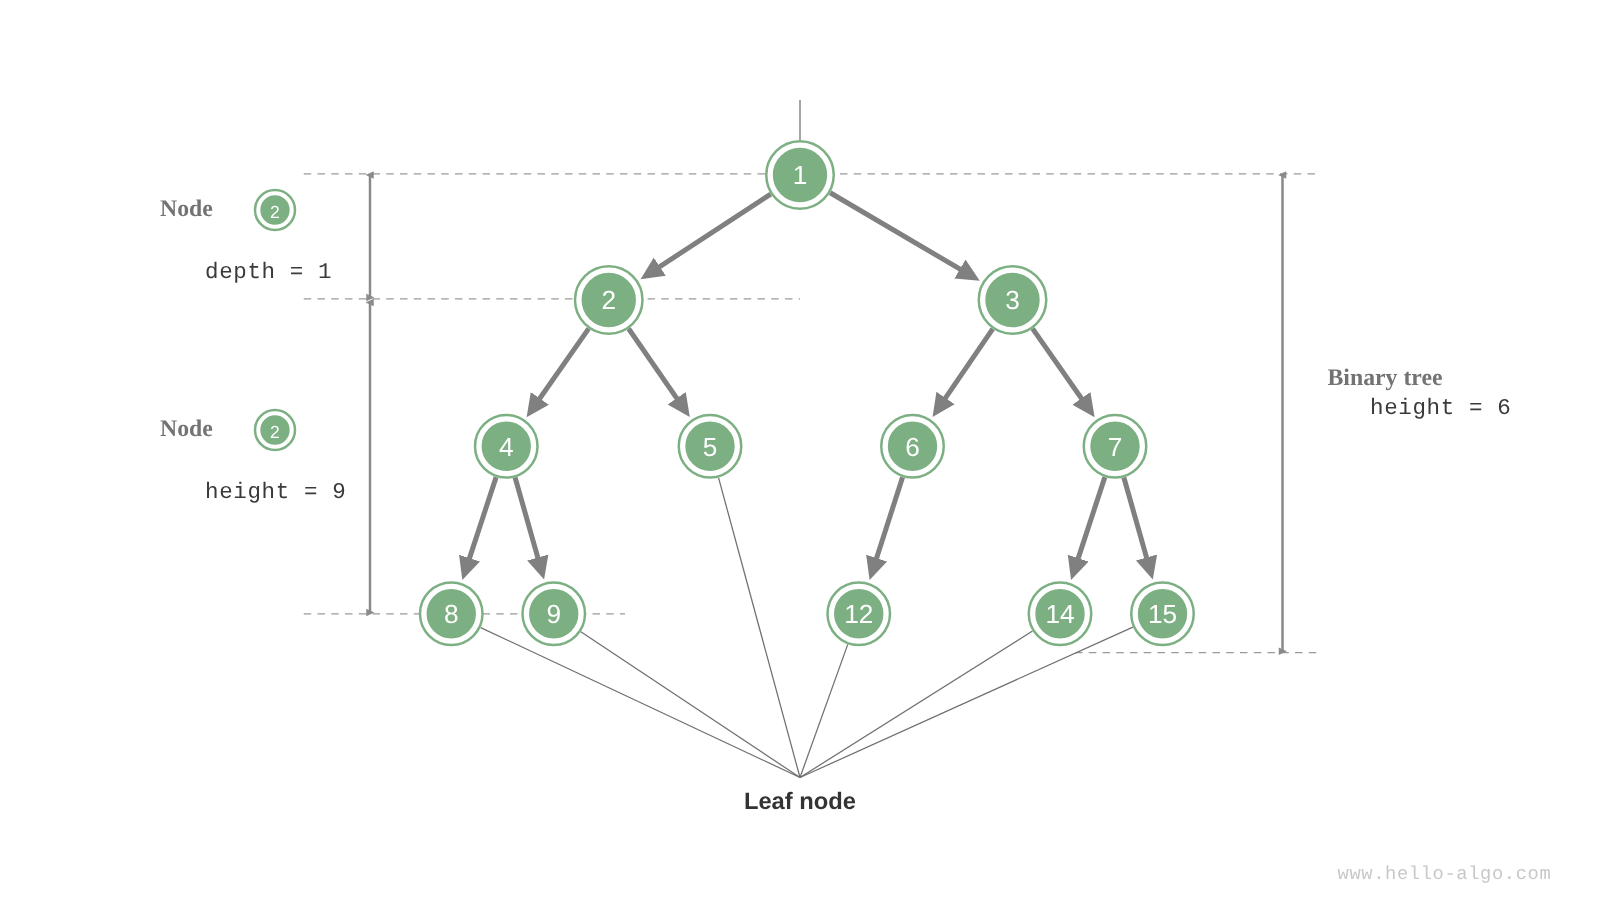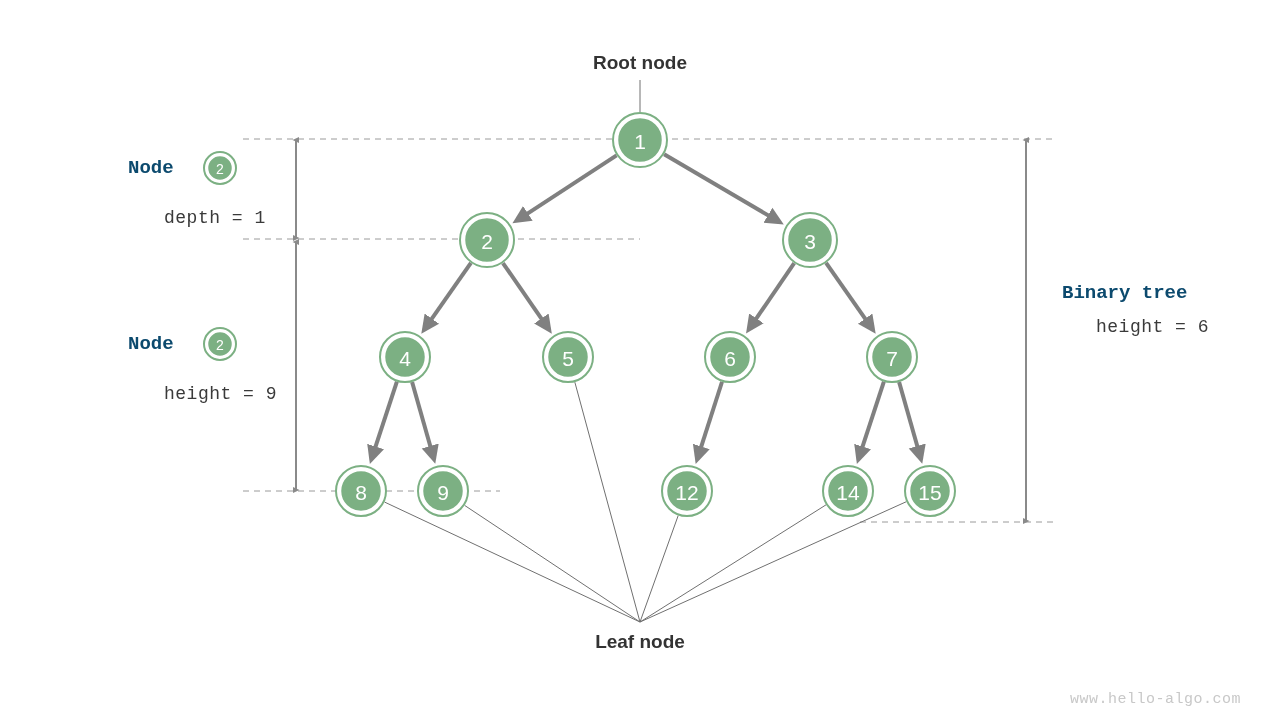--- a/index.html
+++ b/index.html
@@ -72,24 +72,24 @@
     fill: none;
     stroke-dasharray: 6 5;
   }
   .callout-line {
     stroke: #707070;
     stroke-width: 1;
     fill: none;
   }
   .ann-title {
     position: absolute;
-    font-family: Liberation Mono, monospace;
+    font-family: Liberation Serif, serif;
     font-weight: bold;
     font-size: 19px;
-    color: #0c4a6e;
+    color: #737373;
     white-space: nowrap;
     text-align: right;
   }
   .ann-code {
     position: absolute;
     font-family: "Liberation Mono", monospace;
     font-size: 18px;
     color: #3a3a3a;
     white-space: nowrap;
     letter-spacing: 0.5px;
@@ -233,28 +233,27 @@
           <text x="220" y="169" class="badge-label">2</text>
         </g>
         <g>
           <circle cx="220" cy="344" r="16" class="node-circle-outer"></circle>
           <circle cx="220" cy="344" r="13" class="node-circle-inner"></circle>
           <text x="220" y="345" class="badge-label">2</text>
         </g>
       </g>
   </svg>
 
-  <div class="big-label" id="root-node-label" style="top: 52px; left: 0px; width: 1280px; text-align: center; transform: translateX(0px);">Root node</div>
 
   <div class="big-label" id="leaf-node-label" style="top: 631px; left: 0px; width: 1280px; text-align: center; transform: translateX(0px);">Leaf node</div>
 
   <div class="ann-title" id="ann0-title" style="top: 157px; left: 128px;">Node</div>
   <div class="ann-code" id="ann0-code" style="top: 208px; left: 128px;">depth = 1</div>
 
   <div class="ann-title" id="ann1-title" style="top: 333px; left: 128px;">Node</div>
   <div class="ann-code" id="ann1-code" style="top: 384px; left: 128px;">height = 9</div>
 
-  <div class="ann-title" id="annR-title" style="top: 282px; left: 1062px;">Binary tree</div>
+  <div class="ann-title" id="annR-title" style="top: 292px; left: 1062px;">Binary tree</div>
   <div class="ann-code" id="annR-code" style="top: 317px; left: 1060px;">height = 6</div>
 
   <div class="watermark" id="watermark" style="left: 1070px; top: 676px;">www.hello-algo.com</div>
 
 </div>
 
 </body></html>

